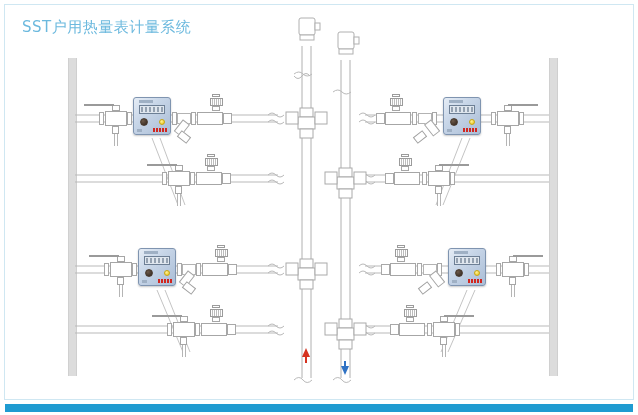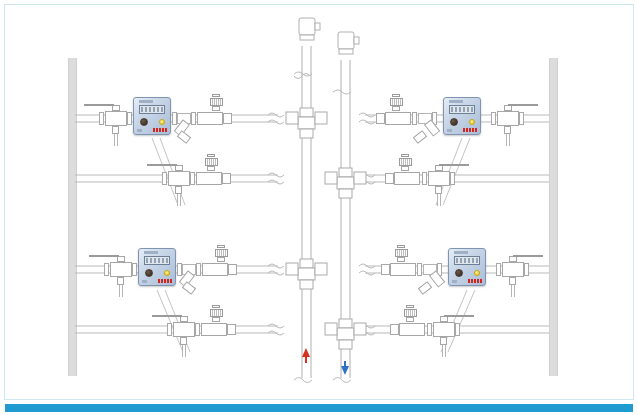--- a/index.html
+++ b/index.html
@@ -82,20 +82,21 @@
   svg.overlay{position:absolute;left:0;top:0;width:638px;height:415px;pointer-events:none;}
 </style>
 </head>
 <body>
 
 <div id="stage">
 
   <div id="frame" style="border-color: rgb(207, 231, 242);"></div>
   <div id="accent-bar" style="background: rgb(31, 155, 209);"></div>
 
+  <div id="title" style="color: rgb(108, 185, 222);">SST户用热量表计量系统</div>
 
   <div class="wall" id="wall-left"></div>
   <div class="wall" id="wall-right"></div>
 
   <svg class="overlay">
     <defs>
       <g id="sq"></g>
     </defs>
 
     <g stroke="#b9b9b9" stroke-width="1" fill="none">

